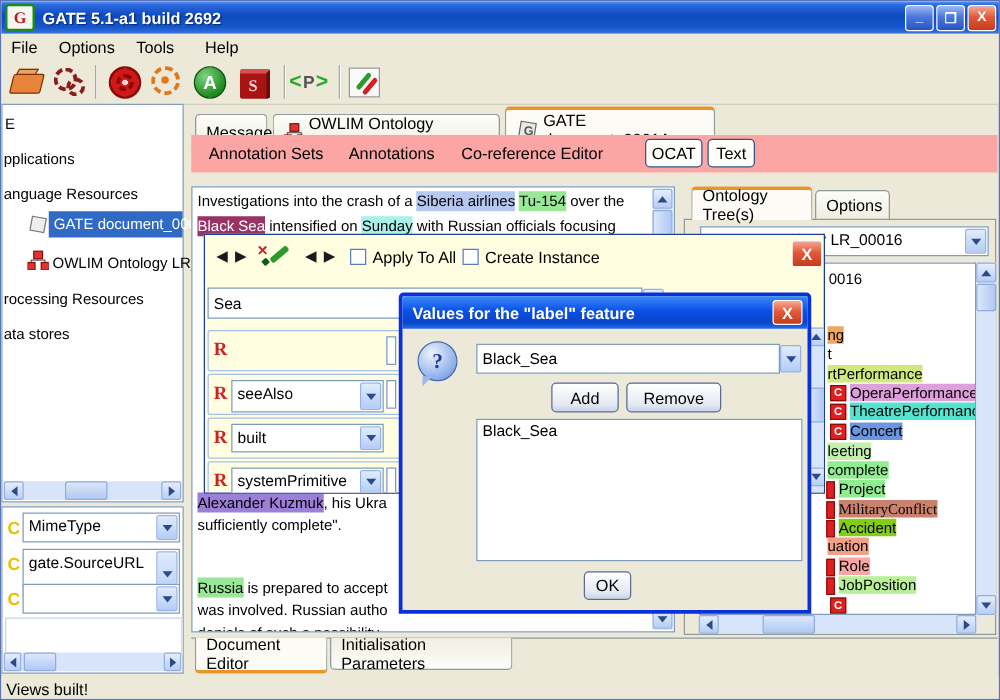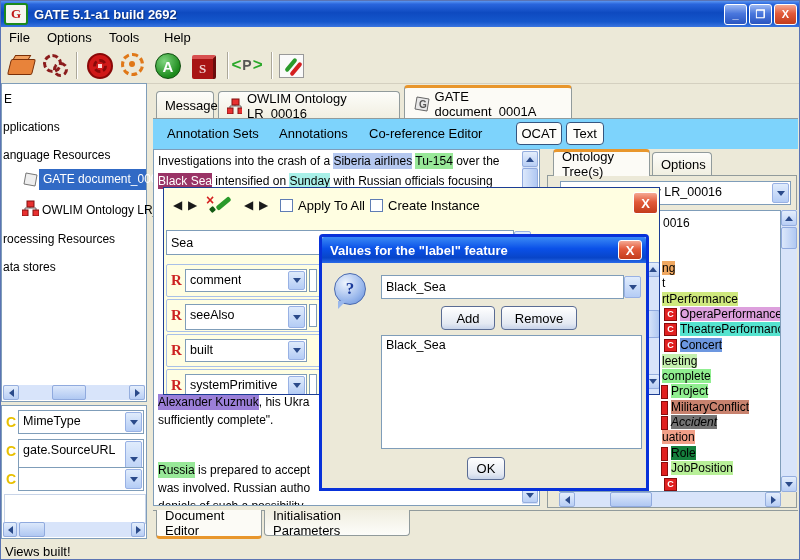--- a/index.html
+++ b/index.html
@@ -278,21 +278,21 @@
   </div>
   <div class="tab active abs" style="left:403px;top:84px;width:168px;height:34px">
     <svg width="18" height="18" style="margin-right:5px">
       <polygon points="4,2 16,4 14,16 2,14" fill="#e8e8e8" stroke="#666" stroke-width="1"></polygon>
       <text x="6" y="13" font-size="10" font-weight="bold" fill="#555">G</text>
     </svg>
     <span>GATE document_0001A</span>
   </div>
   <div class="abs" style="left:152px;top:117px;width:645px;height:1px;background:#919b9c"></div>
 
-  <div class="abs" style="left:152px;top:118px;width:645px;height:30px;background:#7dd3fc">
+  <div class="abs" style="left:152px;top:107px;width:645px;height:30px;background:#fca5a5">
     <span class="flatbtn" style="left:14px;top:7px">Annotation Sets</span>
     <span class="flatbtn" style="left:126px;top:7px">Annotations</span>
     <span class="flatbtn" style="left:216px;top:7px">Co-reference Editor</span>
     <div class="borderbtn" style="left:363px;top:3px;width:46px;height:23px">
         <span>OCAT</span>
       </div>
     <div class="borderbtn" style="left:413px;top:3px;width:38px;height:23px">
         <span>Text</span>
       </div>
   </div>
@@ -362,28 +362,28 @@
         <span class="c-icon">C</span><span style="background-color: rgb(108, 151, 224);">Concert</span>
       </div>
 
       <span class="ont-row" style="left: 102px; top: 143px; background-color: rgb(196, 240, 174);">leeting</span>
       <span class="ont-row" style="left: 102px; top: 158px; background-color: rgb(144, 238, 144);">complete</span>
 
       <div class="ont-row" style="left:101px;top:173px">
         <span class="c-bar"></span><span style="background-color: rgb(144, 238, 144);">Project</span>
       </div>
       <div class="ont-row" style="left:101px;top:189px">
-        <span class="c-bar"></span><span style="background-color: rgb(200, 130, 110);">MilitaryConflict</span>
+        <span class="c-bar"></span><span style="background-color: rgb(200, 130, 110); font-family: Liberation Serif, serif;">MilitaryConflict</span>
       </div>
       <div class="ont-row" style="left:101px;top:204px">
-        <span class="c-bar"></span><span style="background-color: #737373; font-style: italic;">Accident</span>
+        <span class="c-bar"></span><span style="background-color: #84cc16;">Accident</span>
       </div>
       <span class="ont-row" style="left: 102px; top: 219px; background-color: rgb(242, 160, 136);">uation</span>
       <div class="ont-row" style="left:101px;top:235px">
-        <span class="c-bar"></span><span style="background-color: #15803d;">Role</span>
+        <span class="c-bar"></span><span style="background-color: #fca5a5;">Role</span>
       </div>
       <div class="ont-row" style="left:101px;top:250px">
         <span class="c-bar"></span><span style="background-color: rgb(184, 240, 152);">JobPosition</span>
       </div>
       <div class="ont-row" style="left:104px;top:266px">
         <span class="c-icon">C</span><span style="display: inline-block; width: 28px; background-color: rgb(221, 160, 221);"> </span>
       </div>
     </div>
 
     <div class="sb-track" style="left:233px;top:34px;width:16px;height:282px"></div>
@@ -434,26 +434,20 @@
     <span class="cb-label" style="left:224px;top:10px">Create Instance</span>
     <div class="x-btn" style="left:469px;top:4px;width:25px;height:22px">X</div>
 
     <input class="plain" style="left: 2px; top: 42px; width: 348px; height: 25px;" value="Sea">
     <div class="combo-btn" style="left:350px;top:43px;width:17px;height:23px;position:absolute">
         <div class="tri tri-down"></div>
       </div>
 
     <div class="feat-row" style="top:76px">
       <span class="r-icon">R</span>
-      <div class="combo" style="left:18px;top:4px;width:122px;height:23px">
-        <span class="val">comment</span>
-        <div class="combo-btn">
-            <div class="tri tri-down"></div>
-          </div>
-      </div>
       <div class="sliver"></div>
     </div>
     <div class="feat-row" style="top:111px">
       <span class="r-icon">R</span>
       <div class="combo" style="left:18px;top:4px;width:122px;height:26px">
         <span class="val">seeAlso</span>
         <div class="combo-btn">
             <div class="tri tri-down"></div>
           </div>
       </div>

